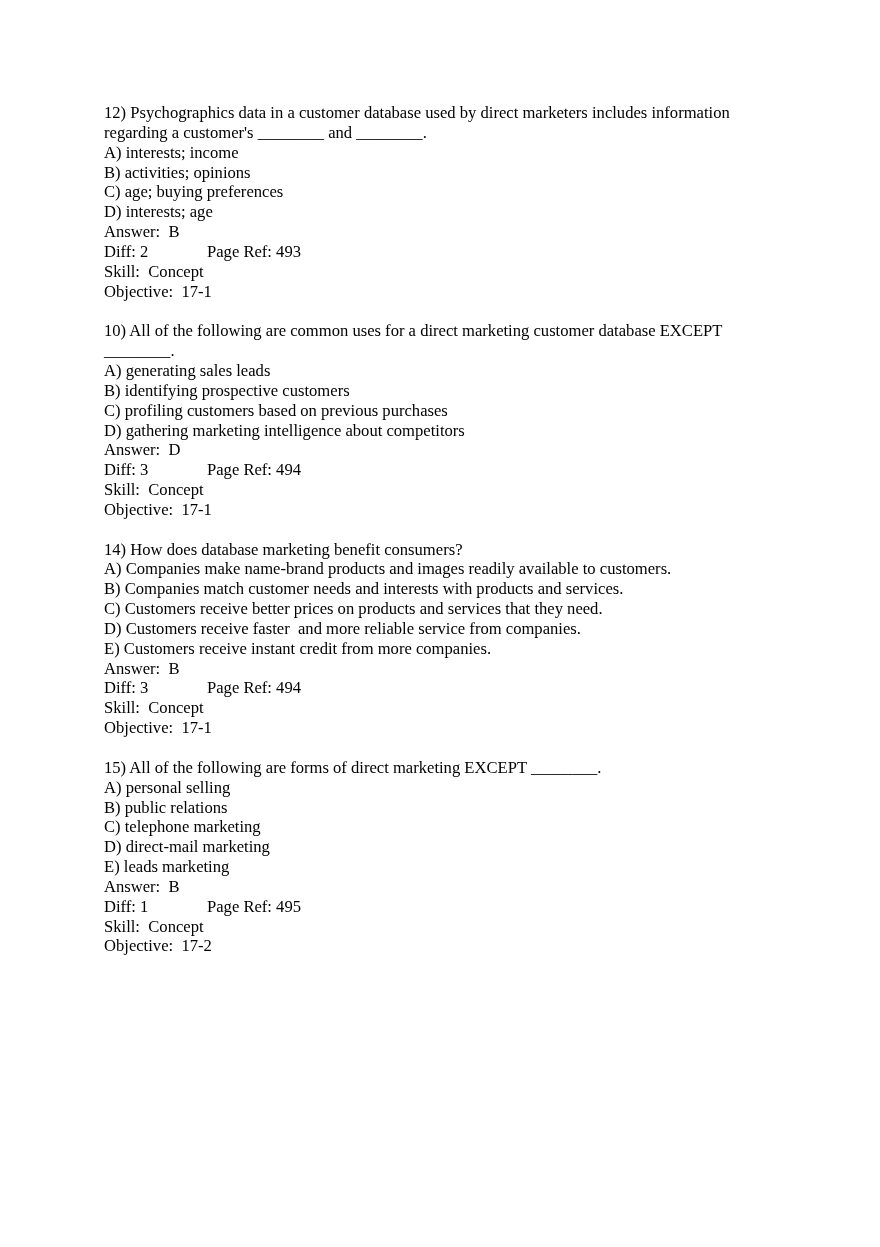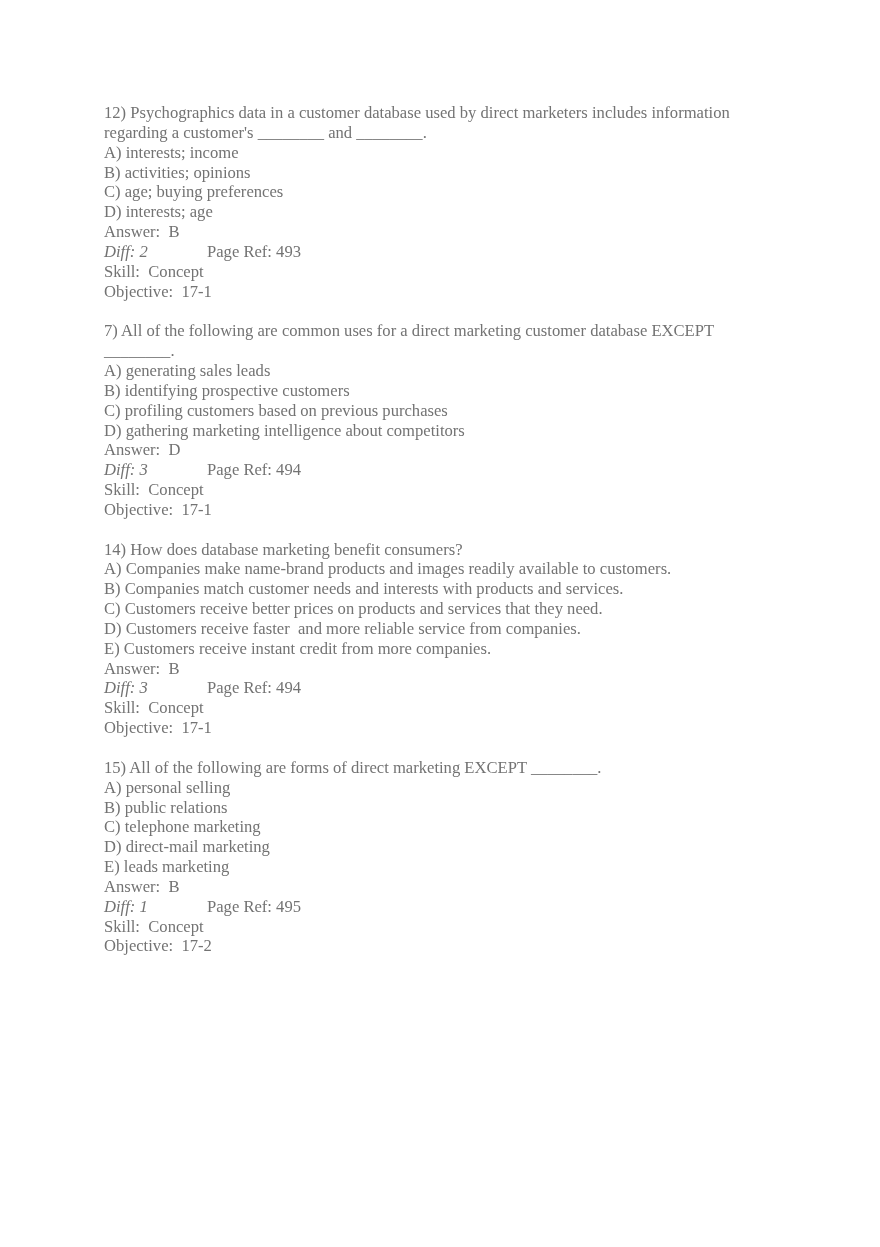--- a/index.html
+++ b/index.html
@@ -1,46 +1,46 @@
 <!DOCTYPE html>
 <html><head>
 <meta charset="utf-8">
 <style>
   html, body { margin: 0; padding: 0; background: #ffffff; }
   body { width: 880px; height: 1247px; position: relative; overflow: hidden; }
   .page {
     position: absolute; left: 104px; top: 103px; width: 700px;
     font-family: "Liberation Serif", serif; font-size: 16.6px; line-height: 19.85px;
-    color: #737373;
+    color: #000000;
   }
   .q { margin: 0 0 19.85px 0; }
   .line { display: block; white-space: pre; }
   .meta-row { display: block; white-space: pre; }
-  .diff { display: inline-block; width: 103px; font-style: italic; }
+  .diff { display: inline-block; width: 103px; }
 </style>
 </head>
 <body>
 
 <div class="page">
 
   <div class="q">
     <span class="line">12) Psychographics data in a customer database used by direct marketers includes information</span>
     <span class="line">regarding a customer's ________ and ________.</span>
     <span class="line">A) interests; income</span>
     <span class="line">B) activities; opinions</span>
     <span class="line">C) age; buying preferences</span>
     <span class="line">D) interests; age</span>
     <span class="line">Answer:  B</span>
     <span class="meta-row"><span class="diff">Diff: 2</span><span>Page Ref: 493</span></span>
     <span class="line">Skill:  Concept</span>
     <span class="line">Objective:  17-1</span>
   </div>
 
   <div class="q">
-    <span class="line">7) All of the following are common uses for a direct marketing customer database EXCEPT</span>
+    <span class="line">10) All of the following are common uses for a direct marketing customer database EXCEPT</span>
     <span class="line">________.</span>
     <span class="line">A) generating sales leads</span>
     <span class="line">B) identifying prospective customers</span>
     <span class="line">C) profiling customers based on previous purchases</span>
     <span class="line">D) gathering marketing intelligence about competitors</span>
     <span class="line">Answer:  D</span>
     <span class="meta-row"><span class="diff">Diff: 3</span><span>Page Ref: 494</span></span>
     <span class="line">Skill:  Concept</span>
     <span class="line">Objective:  17-1</span>
   </div>

